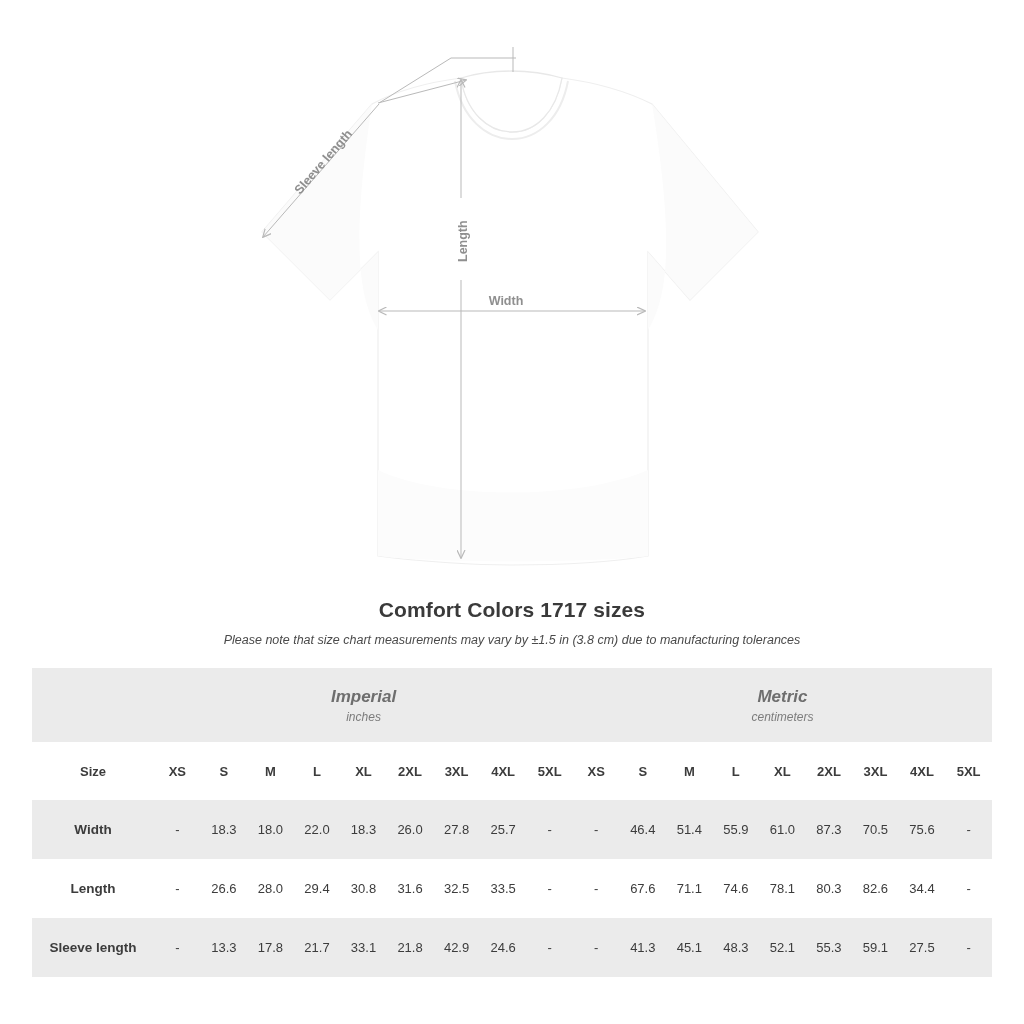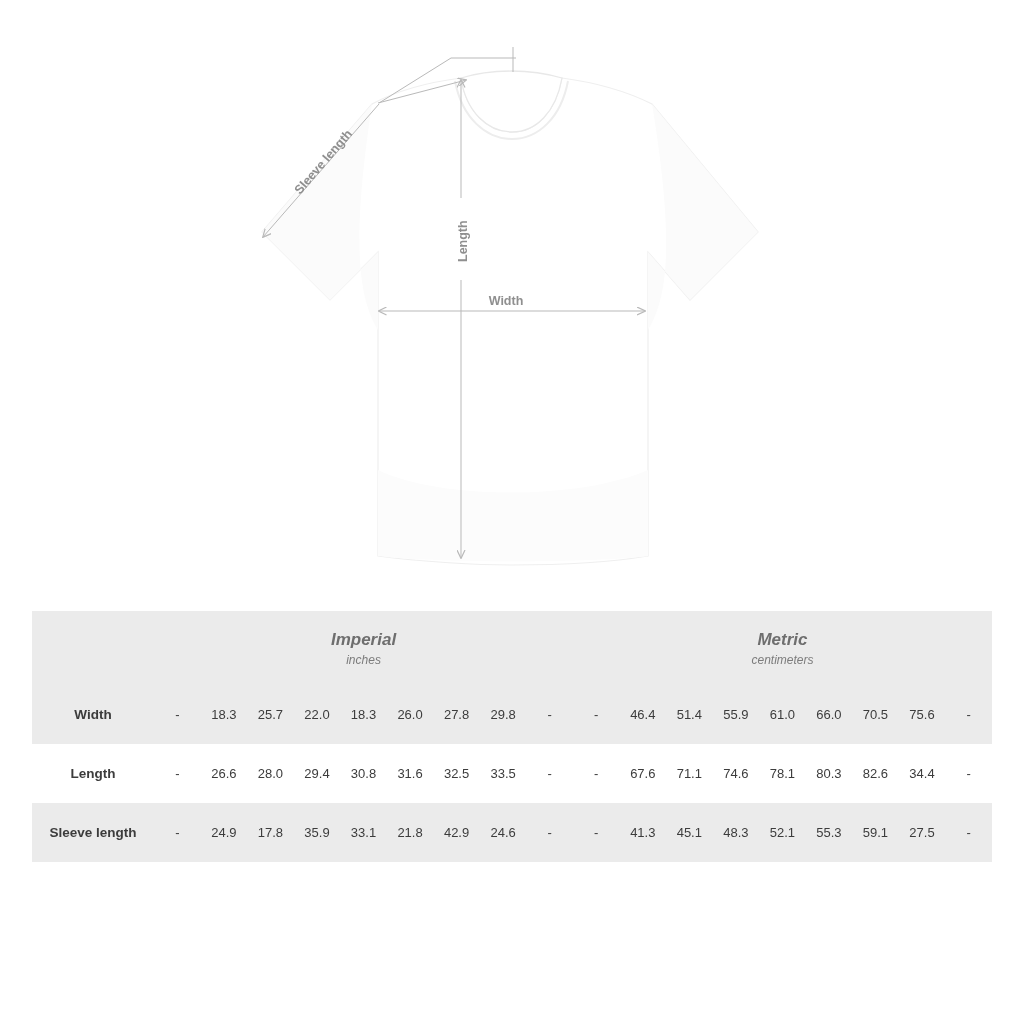--- a/index.html
+++ b/index.html
@@ -160,20 +160,24 @@
       </g>
 
       <g>
         <line x1="379" y1="311" x2="645" y2="311" stroke="#b9b9b9" stroke-width="1" marker-start="url(#arrTail)" marker-end="url(#arrHead)"></line>
         <rect x="478" y="290" width="56" height="20" fill="#ffffff"></rect>
         <text x="506" y="305" text-anchor="middle" font-family="Liberation Sans, sans-serif" font-size="12.5" font-weight="bold" fill="#8f8f8f">Width</text>
       </g>
     </svg>
   </div>
 
+  <div id="title-block">
+    <div id="chart-title">Comfort Colors 1717 sizes</div>
+    <div id="chart-note">Please note that size chart measurements may vary by ±1.5 in (3.8 cm) due to manufacturing tolerances</div>
+  </div>
 
   <div id="table-wrap">
     <table>
       <colgroup>
         <col class="col-label">
         <col class="col-cell">
           <col class="col-cell">
           <col class="col-cell">
           <col class="col-cell">
         <col class="col-cell">
@@ -197,38 +201,59 @@
           <td colspan="9">
             <div class="unit-name">Imperial</div>
             <div class="unit-sub">inches</div>
           </td>
           <td colspan="9">
             <div class="unit-name">Metric</div>
             <div class="unit-sub">centimeters</div>
           </td>
         </tr>
 
+        <tr class="head-row">
+          <td>Size</td>
+          <td>XS</td>
+          <td>S</td>
+          <td>M</td>
+          <td>L</td>
+          <td>XL</td>
+          <td>2XL</td>
+          <td>3XL</td>
+          <td>4XL</td>
+          <td>5XL</td>
+          <td>XS</td>
+          <td>S</td>
+          <td>M</td>
+          <td>L</td>
+          <td>XL</td>
+          <td>2XL</td>
+          <td>3XL</td>
+          <td>4XL</td>
+          <td>5XL</td>
+        </tr>
 
         <tr class="data-row shade">
           <td class="rowlabel">Width</td>
           <td>-</td>
           <td>18.3</td>
-          <td>25.7</td>
+          <td>18.0</td>
           <td>22.0</td>
           <td>18.3</td>
           <td>26.0</td>
           <td>27.8</td>
-          <td>29.8</td>
+          <td>25.7</td>
           <td>-</td>
           <td>-</td>
           <td>46.4</td>
           <td>51.4</td>
           <td>55.9</td>
           <td>61.0</td>
-          <td>66.0</td>
+          <td>87.3</td>
           <td>70.5</td>
           <td>75.6</td>
           <td>-</td>
         </tr>
 
         <tr class="data-row plain">
           <td class="rowlabel">Length</td>
           <td>-</td>
           <td>26.6</td>
           <td>28.0</td>
@@ -245,23 +270,23 @@
           <td>78.1</td>
           <td>80.3</td>
           <td>82.6</td>
           <td>34.4</td>
           <td>-</td>
         </tr>
 
         <tr class="data-row shade">
           <td class="rowlabel">Sleeve length</td>
           <td>-</td>
-          <td>24.9</td>
+          <td>13.3</td>
           <td>17.8</td>
-          <td>35.9</td>
+          <td>21.7</td>
           <td>33.1</td>
           <td>21.8</td>
           <td>42.9</td>
           <td>24.6</td>
           <td>-</td>
           <td>-</td>
           <td>41.3</td>
           <td>45.1</td>
           <td>48.3</td>
           <td>52.1</td>

